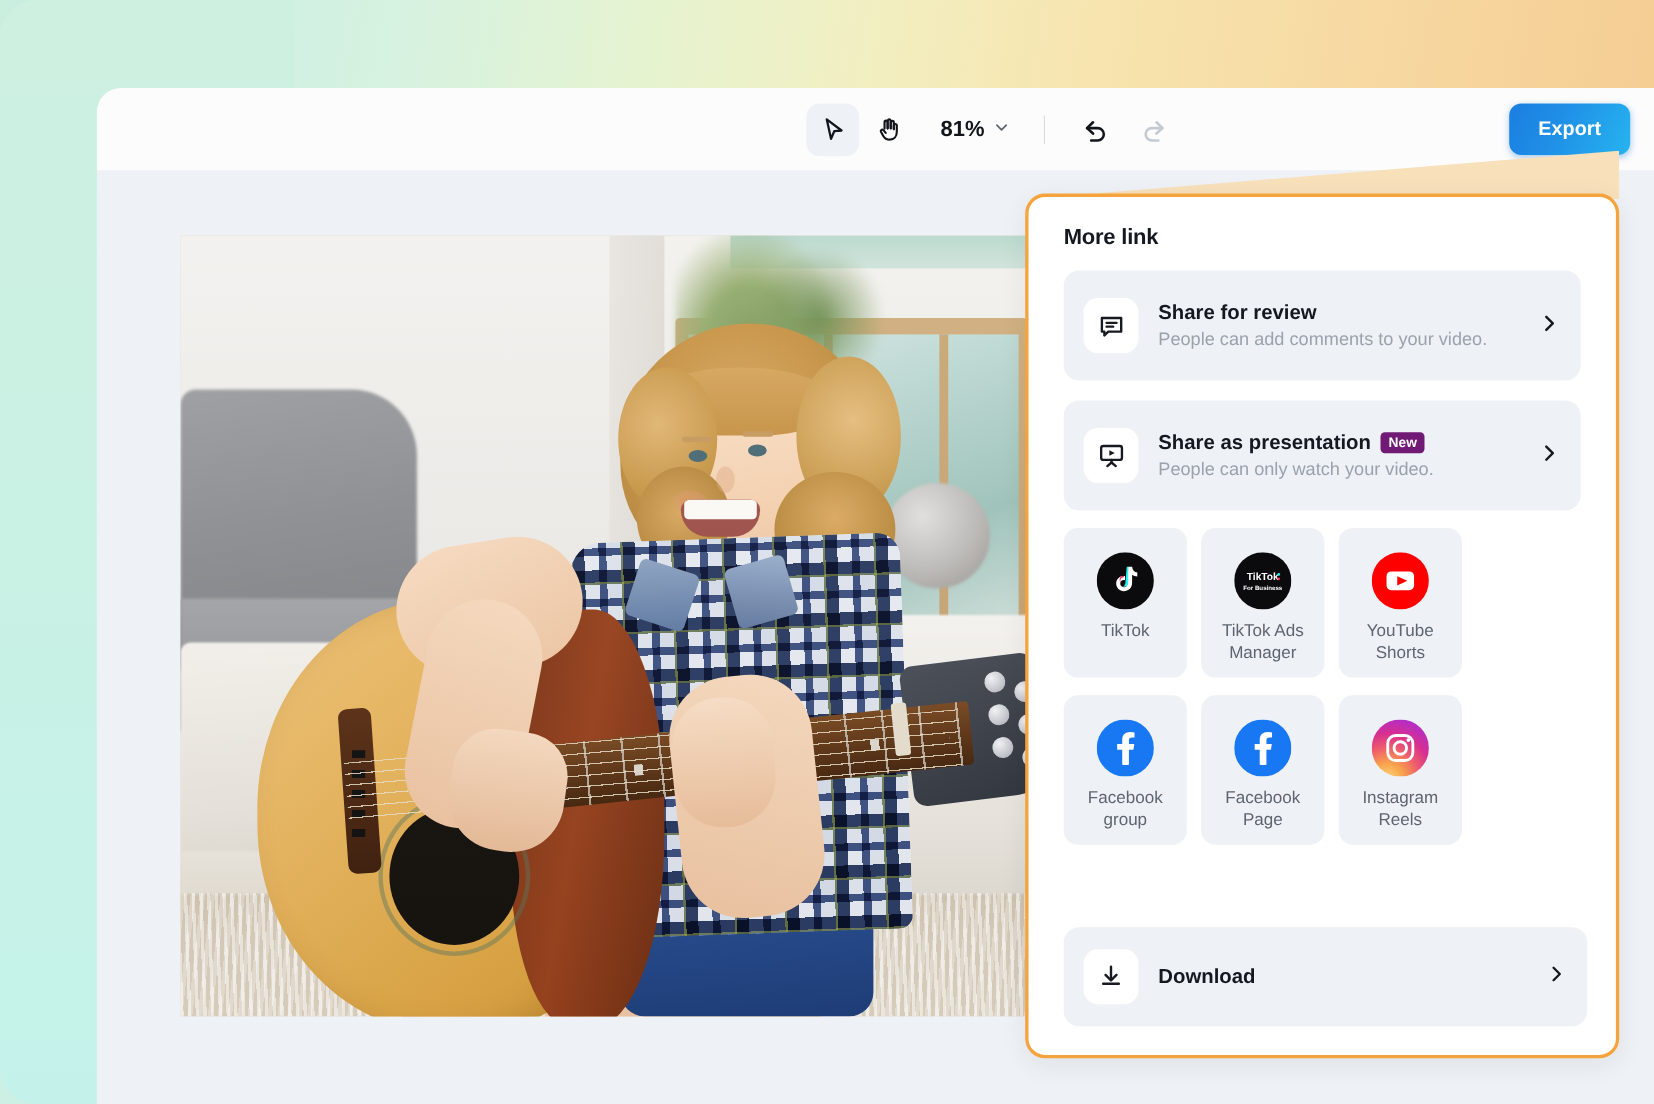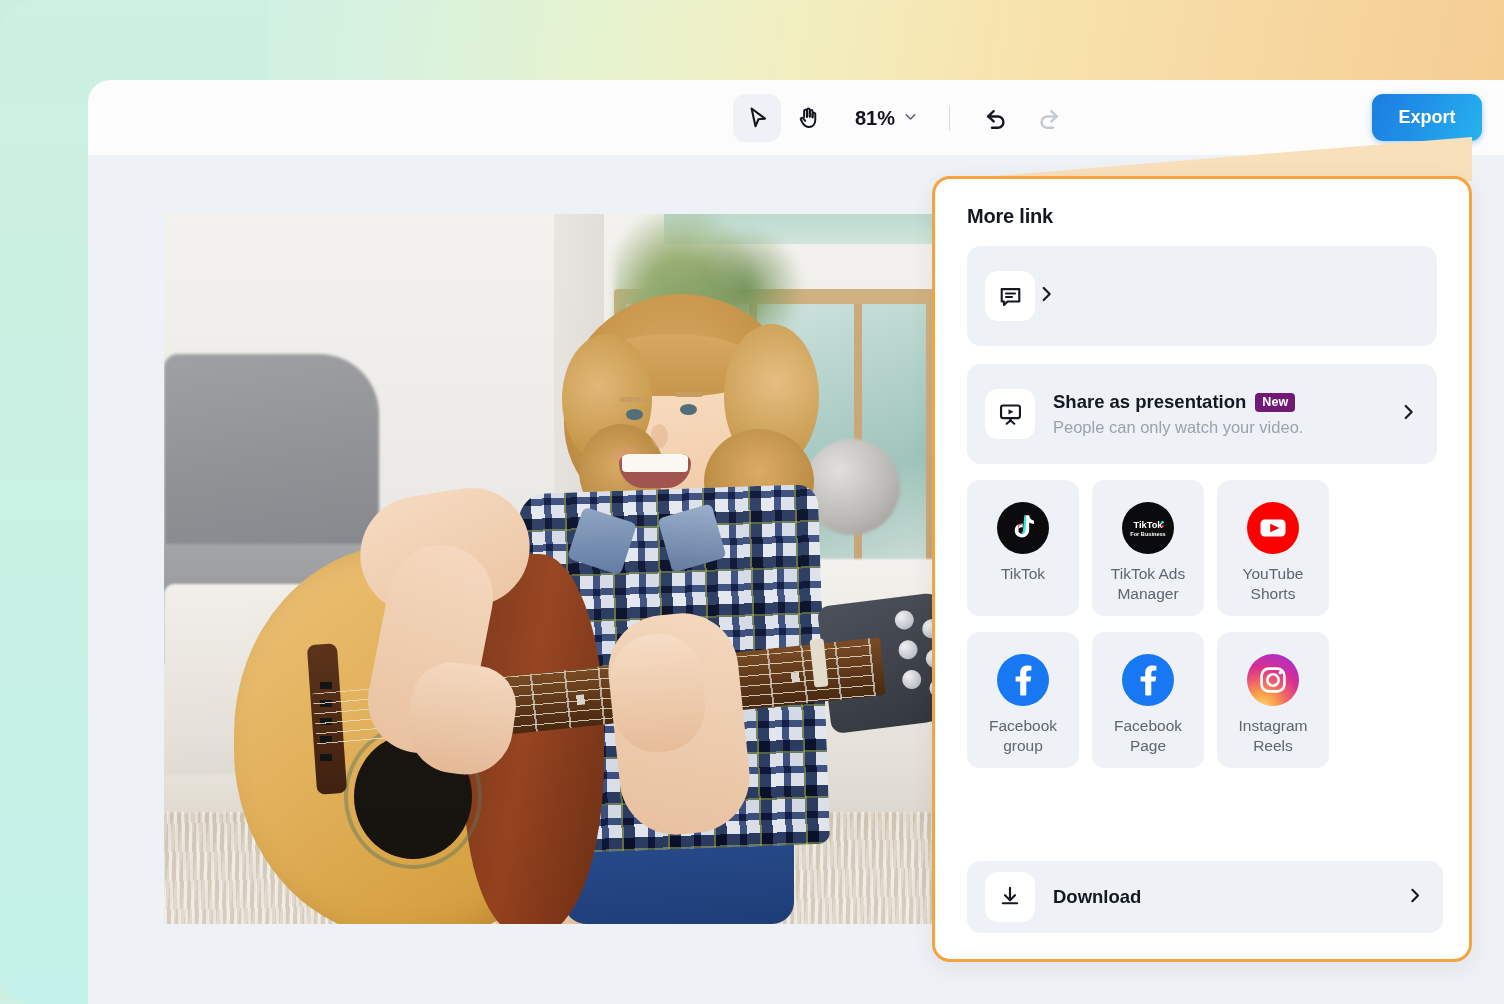--- a/index.html
+++ b/index.html
@@ -350,21 +350,21 @@
   }
   .tile-ic { width: 52px; height: 52px; }
   .tile-label {
     margin-top: 10px;
     font-size: 15.5px; color: #5e6570; text-align: center;
     line-height: 1.28; max-width: 100px;
   }
 
   #download-row {
     position: absolute; left: 32px; bottom: 26px;
-    width: 476px; height: 72px;
+    width: 476px; height: 90px;
     background: #eef1f5; border-radius: 14px;
     display: flex; align-items: center; padding: 0 18px;
     cursor: pointer;
   }
   #download-label {
     margin-left: 18px; flex: 1 1 auto;
     font-size: 18.5px; font-weight: bold; color: #141820;
   }
 </style>
 </head>
@@ -522,20 +522,24 @@
   <div class="section-title">More link</div>
 
   <div class="opt-row">
     <div class="opt-icon-box">
       <svg width="27" height="27" viewBox="0 0 24 24" fill="none" stroke="#16191f" stroke-width="1.9" stroke-linecap="round" stroke-linejoin="round">
         <path d="M4.2 5.4h15.6v11H9.4l-3.2 3.1v-3.1H4.2z"></path>
         <line x1="8" y1="9.3" x2="16" y2="9.3"></line>
         <line x1="8" y1="12.4" x2="13.3" y2="12.4"></line>
       </svg>
     </div>
+    <div class="opt-text">
+      <span class="opt-title">Share for review</span>
+      <div class="opt-sub">People can add comments to your video.</div>
+    </div>
     <span class="chev">
       <svg width="22" height="22" viewBox="0 0 24 24" fill="none" stroke="#16191f" stroke-width="2.4" stroke-linecap="round" stroke-linejoin="round">
         <polyline points="9.5 5.5 16 12 9.5 18.5"></polyline>
       </svg>
     </span>
   </div>
 
   <div class="opt-row">
     <div class="opt-icon-box">
       <svg width="27" height="27" viewBox="0 0 24 24" fill="none" stroke="#16191f" stroke-width="1.9" stroke-linecap="round" stroke-linejoin="round">

